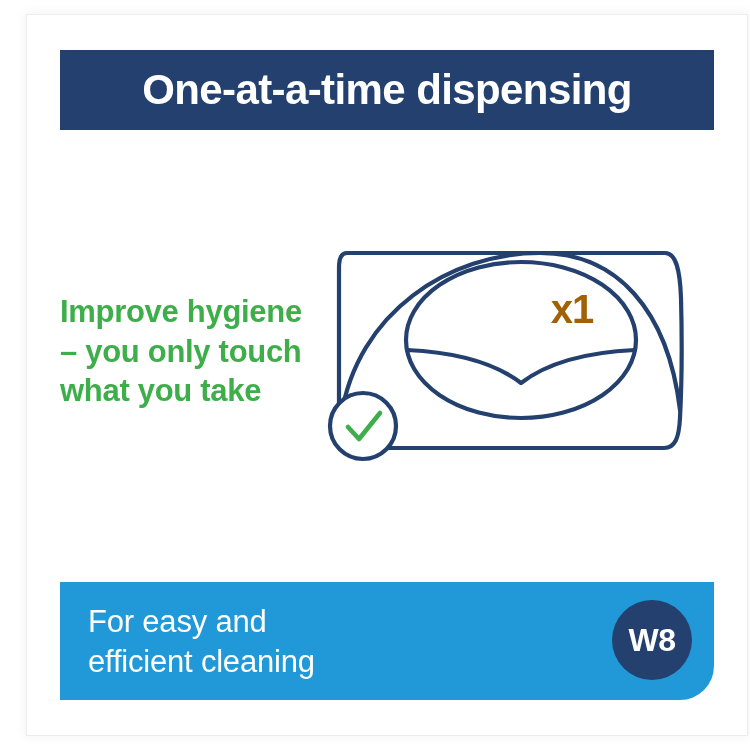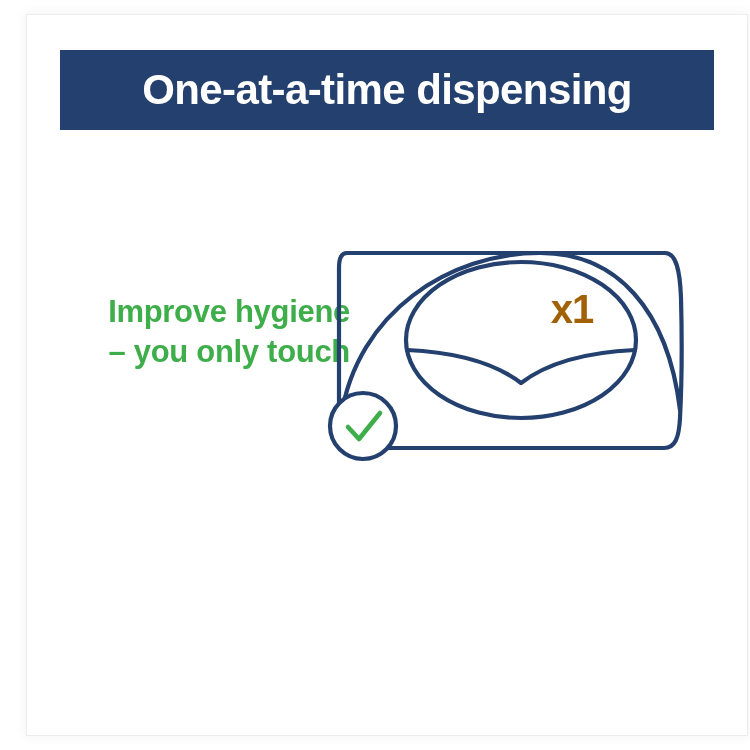--- a/index.html
+++ b/index.html
@@ -67,21 +67,21 @@
     width: 654px;
     height: 452px;
   }
 
   
   #benefit-copy {
     position: absolute;
     left: 0px;
     top: 162px;
     width: 290px;
-    text-align: right;
+    text-align: left;
     color: #3DAE49;
     font-size: 31px;
     font-weight: bold;
     line-height: 1.28;
     letter-spacing: -0.3px;
   }
   #benefit-copy .copy-line { display: block; white-space: nowrap; }
 
   
   #dispenser-illustration {
@@ -156,20 +156,21 @@
 
   <div id="header-band">
     <div id="header-title">One-at-a-time dispensing</div>
   </div>
 
   <div id="main-stage">
 
     <div id="benefit-copy">
       <span class="copy-line">Improve hygiene</span>
       <span class="copy-line">– you only touch</span>
+      <span class="copy-line">what you take</span>
     </div>
 
     <div id="dispenser-illustration">
       <svg width="379" height="260" viewBox="0 0 379 260" xmlns="http://www.w3.org/2000/svg">
         <g fill="none" stroke="#24406E" stroke-width="4.2" stroke-linecap="round" stroke-linejoin="round">
 
           <path d="M 12 13
                    L 330 13
                    C 341 13 345 30 346 58
                    C 347 96 347 140 345 178
@@ -195,14 +196,23 @@
           <circle cx="28" cy="186" r="33" fill="#ffffff" stroke="#24406E" stroke-width="4.2"></circle>
           <path d="M 13 187 L 24 199 L 45 173" fill="none" stroke="#3DAE49" stroke-width="4.6" stroke-linecap="round" stroke-linejoin="round"></path>
         </g>
       </svg>
 
       <div id="count-label">x1</div>
     </div>
 
   </div>
 
+  <div id="footer-band">
+    <div id="footer-copy">
+      <span class="copy-line">For easy and</span>
+      <span class="copy-line">efficient cleaning</span>
+    </div>
+    <div id="wipe-code-badge">
+      <span>W8</span>
+    </div>
+  </div>
 
 </div>
 
 </body></html>

